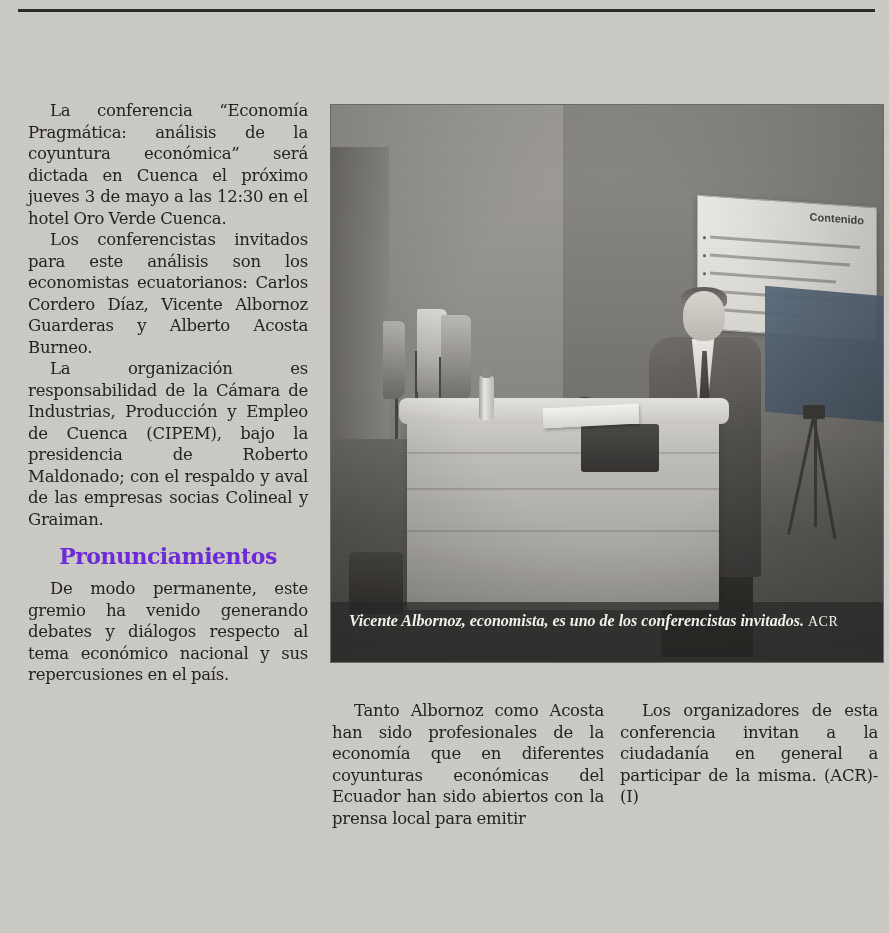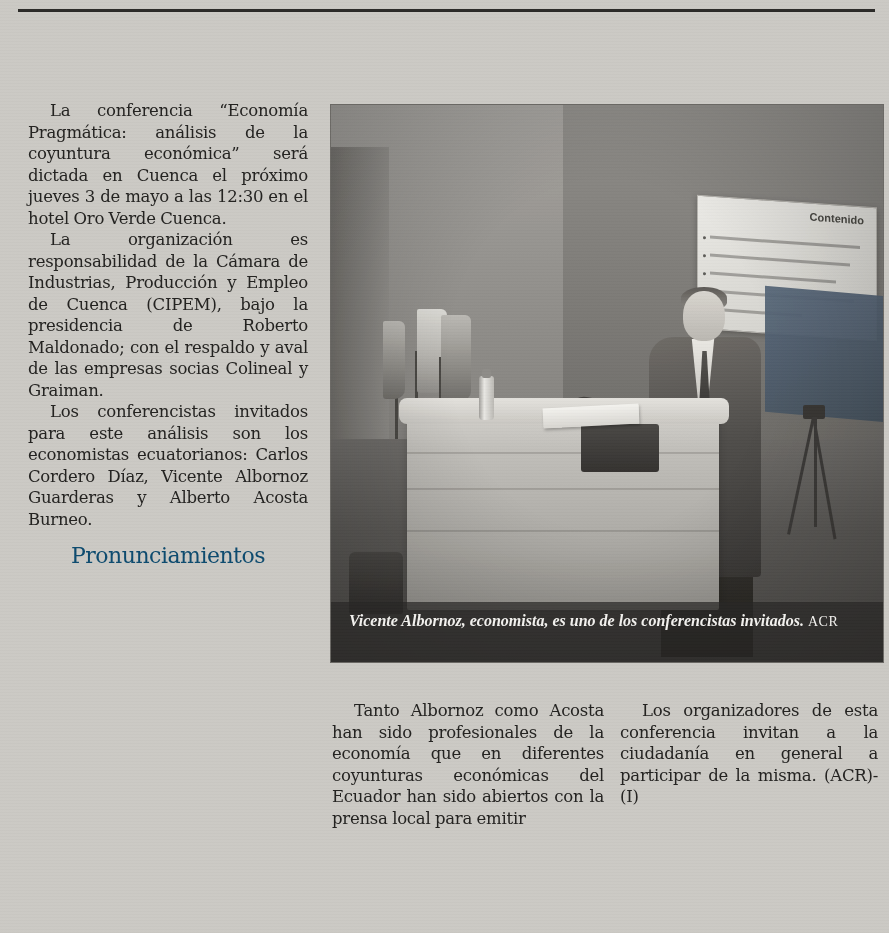--- a/index.html
+++ b/index.html
@@ -69,24 +69,24 @@
     text-indent: 0;
   }
   
   #col-left {
     left: 28px;
     top: 100px;
     width: 280px;
   }
   .subhead {
     font-family: "DejaVu Serif", serif;
-    font-weight: normal;
+    font-weight: bold;
     font-size: 22px;
     line-height: 28px;
-    color: #0c4a6e;
+    color: #6d28d9;
     text-align: center;
     margin: 12px 0 8px 0;
     letter-spacing: -0.5px;
   }
   
   #col-mid {
     left: 332px;
     top: 700px;
     width: 272px;
   }
@@ -471,23 +471,24 @@
     </div>
 
     <div class="caption">
       <span>Vicente Albornoz, economista, es uno de los conferencistas invitados.</span>
       <span class="credit">ACR</span>
     </div>
   </div>
 
   <div class="col" id="col-left">
     <p>La conferencia “Economía Pragmática: análisis de la coyuntura económica” será dictada en Cuenca el próximo jueves 3 de mayo a las 12:30 en el hotel Oro Verde Cuenca.</p>
+    <p>Los conferencistas invitados para este análisis son los economistas ecuatorianos: Carlos Cordero Díaz, Vicente Albornoz Guarderas y Alberto Acosta Burneo.</p>
     <p>La organización es responsabilidad de la Cámara de Industrias, Producción y Empleo de Cuenca (CIPEM), bajo la presidencia de Roberto Maldonado; con el respaldo y aval de las empresas socias Colineal y Graiman.</p>
-    <p>Los conferencistas invitados para este análisis son los economistas ecuatorianos: Carlos Cordero Díaz, Vicente Albornoz Guarderas y Alberto Acosta Burneo.</p>
     <div class="subhead">Pronunciamientos</div>
+  <p>De modo permanente, este gremio ha venido generando debates y diálogos respecto al tema económico nacional y sus repercusiones en el país.</p>
     </div>
 
   <div class="col" id="col-left-cont" style="left:36px; top:856px; width:280px;">
   </div>
 
   <div class="col" id="col-mid">
 
     <p>Tanto Albornoz como Acosta han sido profesionales de la economía que en diferentes coyunturas económicas del Ecuador han sido abiertos con la prensa local para emitir</p>
   </div>
 

